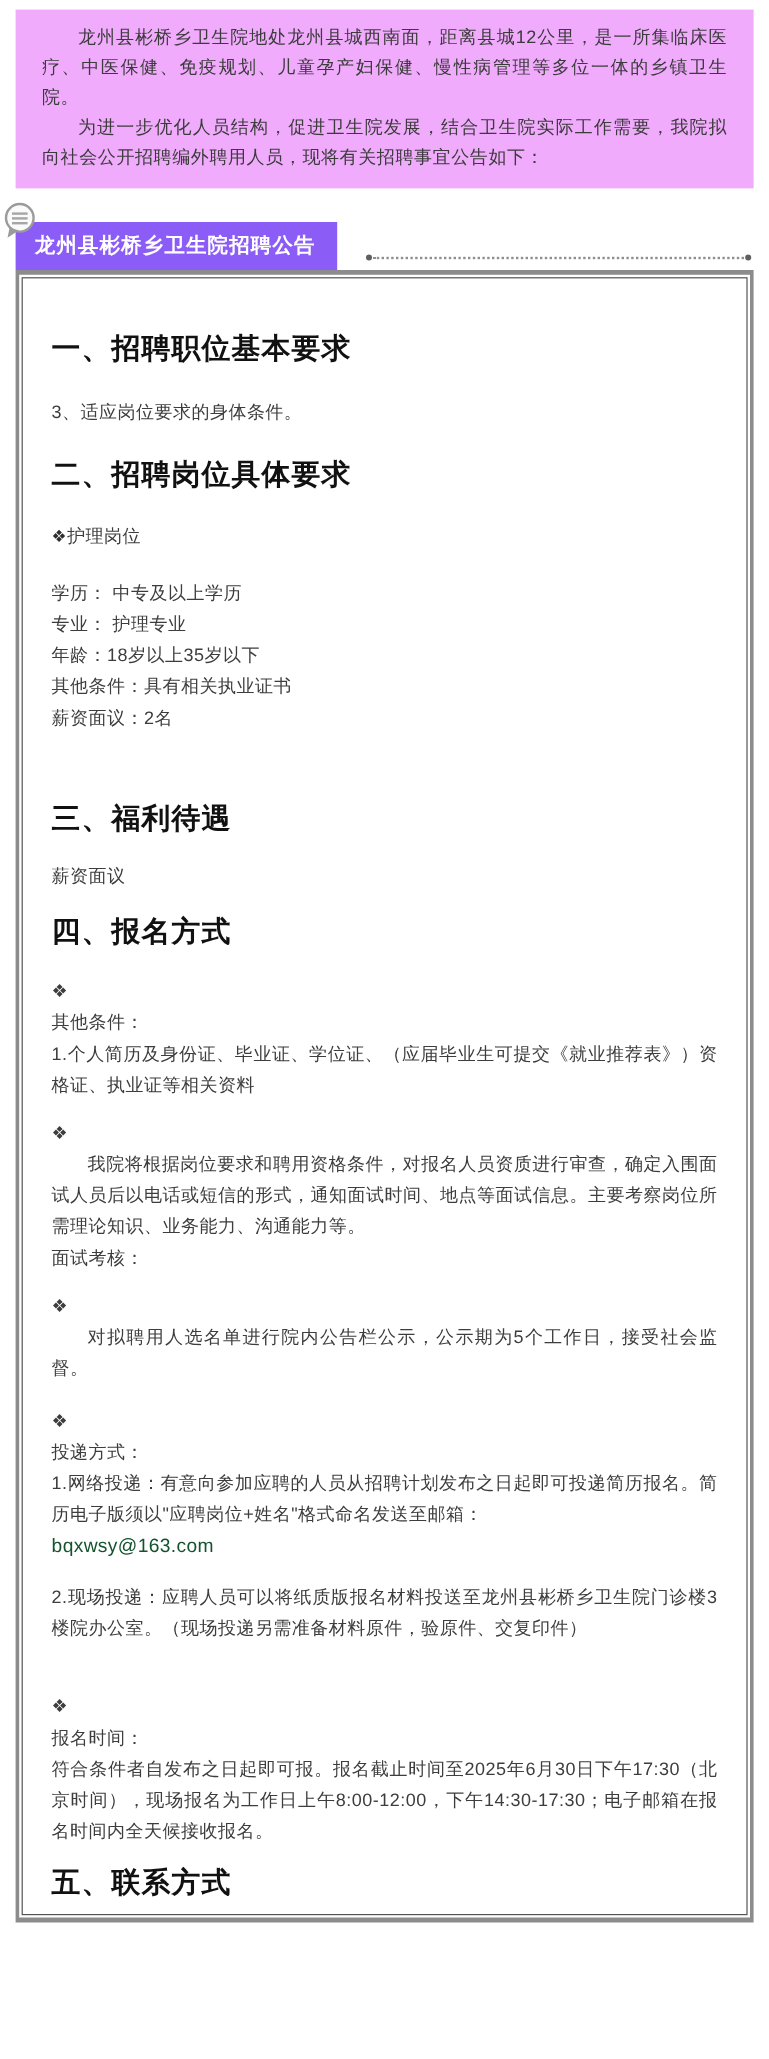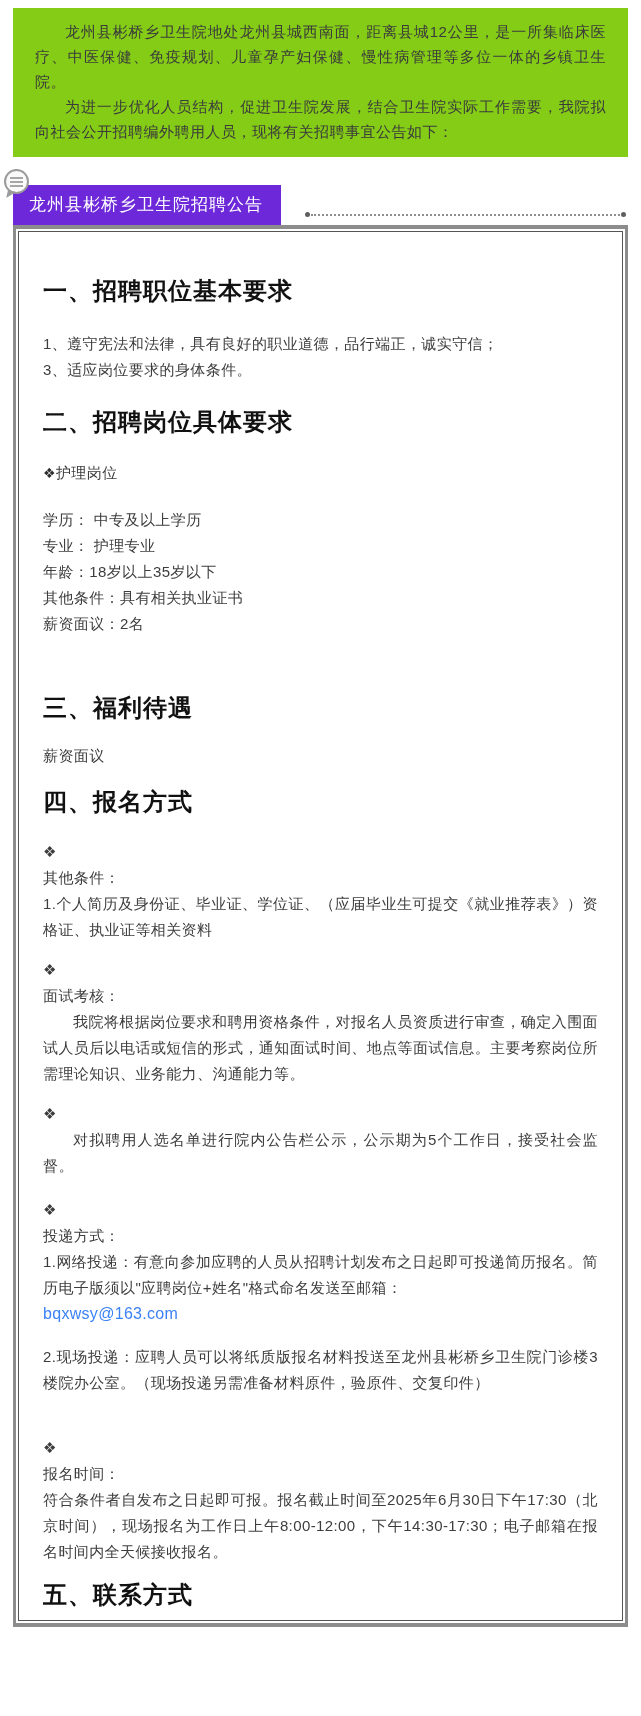--- a/index.html
+++ b/index.html
@@ -8,42 +8,42 @@
     width: 641px;
     min-height: 1716px;
     background: #ffffff;
     font-family: "Liberation Sans", "DejaVu Sans", sans-serif;
     color: #3d3d3d;
   }
   .page { padding: 8px 13px 14px 13px; }
 
   
   .intro-box {
-    background: #84cc16;
+    background: #f0abfc;
     padding: 11px 22px 13px 22px;
     font-size: 15px;
     line-height: 25px;
     color: #3b3b3b;
     text-align: justify;
     letter-spacing: 0.5px;
   }
   .intro-box p { margin: 0; text-indent: 2em; }
 
   
   .title-row {
     display: flex;
     align-items: flex-end;
     margin-top: 28px;
   }
   .badge {
     position: relative;
-    background: #6d28d9;
+    background: #8b5cf6;
     color: #ffffff;
     font-size: 17px;
-    font-weight: normal;
+    font-weight: bold;
     letter-spacing: 1px;
     padding: 8px 18px 9px 16px;
     white-space: nowrap;
   }
   .bubble {
     position: absolute;
     left: -9px;
     top: -16px;
     width: 25px;
     height: 25px;
@@ -104,21 +104,21 @@
     color: #3d3d3d;
     letter-spacing: 0.4px;
     text-align: justify;
   }
   p.indent { text-indent: 2em; }
   .diamond { font-size: 14px; color: #2e2e2e; }
   a.email {
     display: block;
     font-size: 16px;
     line-height: 26px;
-    color: #3b82f6;
+    color: #14532d;
     text-decoration: none;
     letter-spacing: 0.3px;
   }
 </style>
 </head>
 <body>
 
 <div class="page">
 
   <section class="intro-box">
@@ -140,21 +140,20 @@
       <span class="line"></span>
       <span class="dot"></span>
     </div>
   </div>
 
   <div class="main-box">
     <div class="main-box-inner">
 
       <h2>一、招聘职位基本要求</h2>
       <div style="margin-top:27px">
-        <p class="body">1、遵守宪法和法律，具有良好的职业道德，品行端正，诚实守信；</p>
         <p class="body">3、适应岗位要求的身体条件。</p>
       </div>
 
       <h2 style="margin-top:26px">二、招聘岗位具体要求</h2>
       <p class="body" style="margin-top:25px"><span class="diamond">❖</span><span>护理岗位</span></p>
       <div style="margin-top:21px">
         <p class="body">学历： 中专及以上学历</p>
         <p class="body">专业： 护理专业</p>
         <p class="body">年龄：18岁以上35岁以下</p>
         <p class="body">其他条件：具有相关执业证书</p>
@@ -167,22 +166,22 @@
       <h2 style="margin-top:20px">四、报名方式</h2>
 
       <div style="margin-top:24px">
         <p class="body diamond">❖</p>
         <p class="body">其他条件：</p>
         <p class="body">1.个人简历及身份证、毕业证、学位证、（应届毕业生可提交《就业推荐表》）资格证、执业证等相关资料</p>
       </div>
 
       <div style="margin-top:14px">
         <p class="body diamond">❖</p>
+        <p class="body indent">我院将根据岗位要求和聘用资格条件，对报名人员资质进行审查，确定入围面试人员后以电话或短信的形式，通知面试时间、地点等面试信息。主要考察岗位所需理论知识、业务能力、沟通能力等。</p>
         <p class="body">面试考核：</p>
-        <p class="body indent">我院将根据岗位要求和聘用资格条件，对报名人员资质进行审查，确定入围面试人员后以电话或短信的形式，通知面试时间、地点等面试信息。主要考察岗位所需理论知识、业务能力、沟通能力等。</p>
       </div>
 
       <div style="margin-top:14px">
         <p class="body diamond">❖</p>
         <p class="body indent">对拟聘用人选名单进行院内公告栏公示，公示期为5个工作日，接受社会监督。</p>
       </div>
 
       <div style="margin-top:18px">
         <p class="body diamond">❖</p>
         <p class="body">投递方式：</p>

